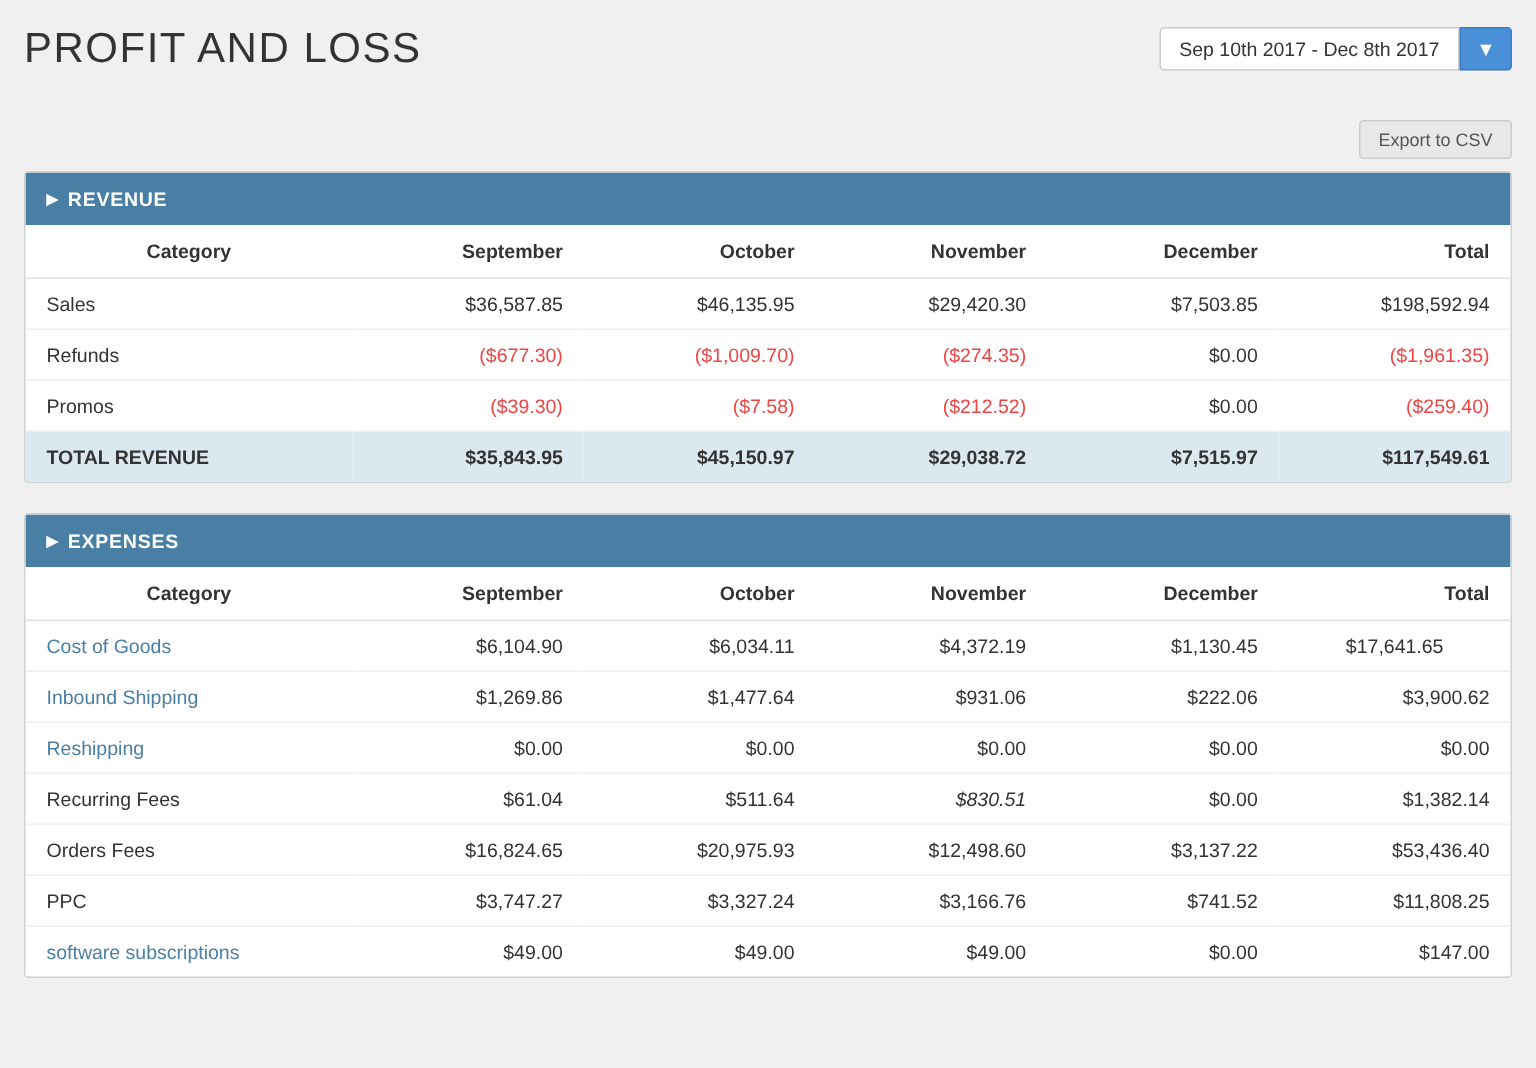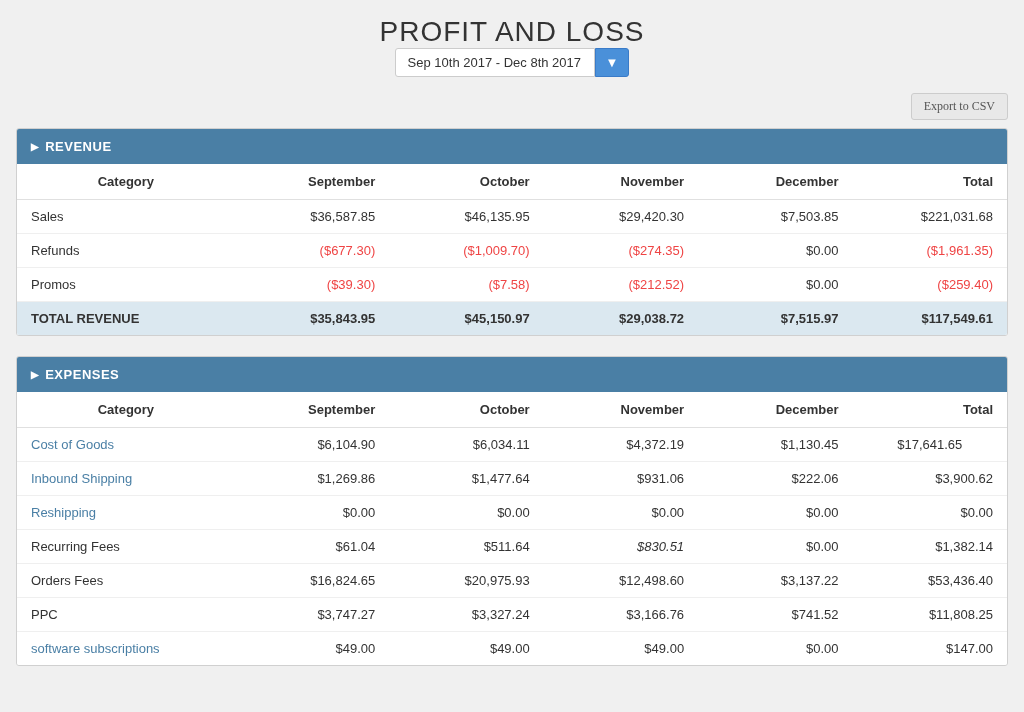--- a/index.html
+++ b/index.html
@@ -9,22 +9,21 @@
       background: #f0f0f0;
       color: #333;
       padding: 16px;
       width: 1024px;
       min-height: 712px;
     }
     .page-header {
       display: flex;
       align-items: center;
       justify-content: space-between;
-      margin-bottom: 16px;
-      flex-direction: column;
+      margin-bottom: 32px;
     }
     .page-title {
       font-size: 28px;
       font-weight: 300;
       color: #333;
       letter-spacing: 1px;
     }
     .date-range-control {
       display: flex;
       align-items: center;
@@ -53,21 +52,20 @@
       margin-bottom: 8px;
     }
     .export-btn {
       background: #e8e8e8;
       border: 1px solid #ccc;
       color: #555;
       padding: 5px 12px;
       font-size: 12px;
       cursor: pointer;
       border-radius: 3px;
-      font-family: Liberation Serif, serif;
     }
     .section {
       margin-bottom: 20px;
       border: 1px solid #d0d0d0;
       border-radius: 3px;
       overflow: hidden;
     }
     .section-header {
       background: #4a7fa5;
       color: #fff;
@@ -160,21 +158,21 @@
         <th class="col-month">Total</th>
       </tr>
     </thead>
     <tbody id="revenue-tbody">
     <tr>
           <td>Sales</td>
           <td style="text-align: right;">$36,587.85</td>
           <td style="text-align: right;">$46,135.95</td>
           <td style="text-align: right;">$29,420.30</td>
           <td style="text-align: right;">$7,503.85</td>
-          <td style="text-align: right;">$221,031.68</td>
+          <td style="text-align: right;">$198,592.94</td>
         </tr>
         <tr>
           <td>Refunds</td>
           <td class="negative" style="text-align: right;">($677.30)</td>
           <td class="negative" style="text-align: right;">($1,009.70)</td>
           <td class="negative" style="text-align: right;">($274.35)</td>
           <td style="text-align: right;">$0.00</td>
           <td class="negative" style="text-align: right;">($1,961.35)</td>
         </tr>
         <tr>

